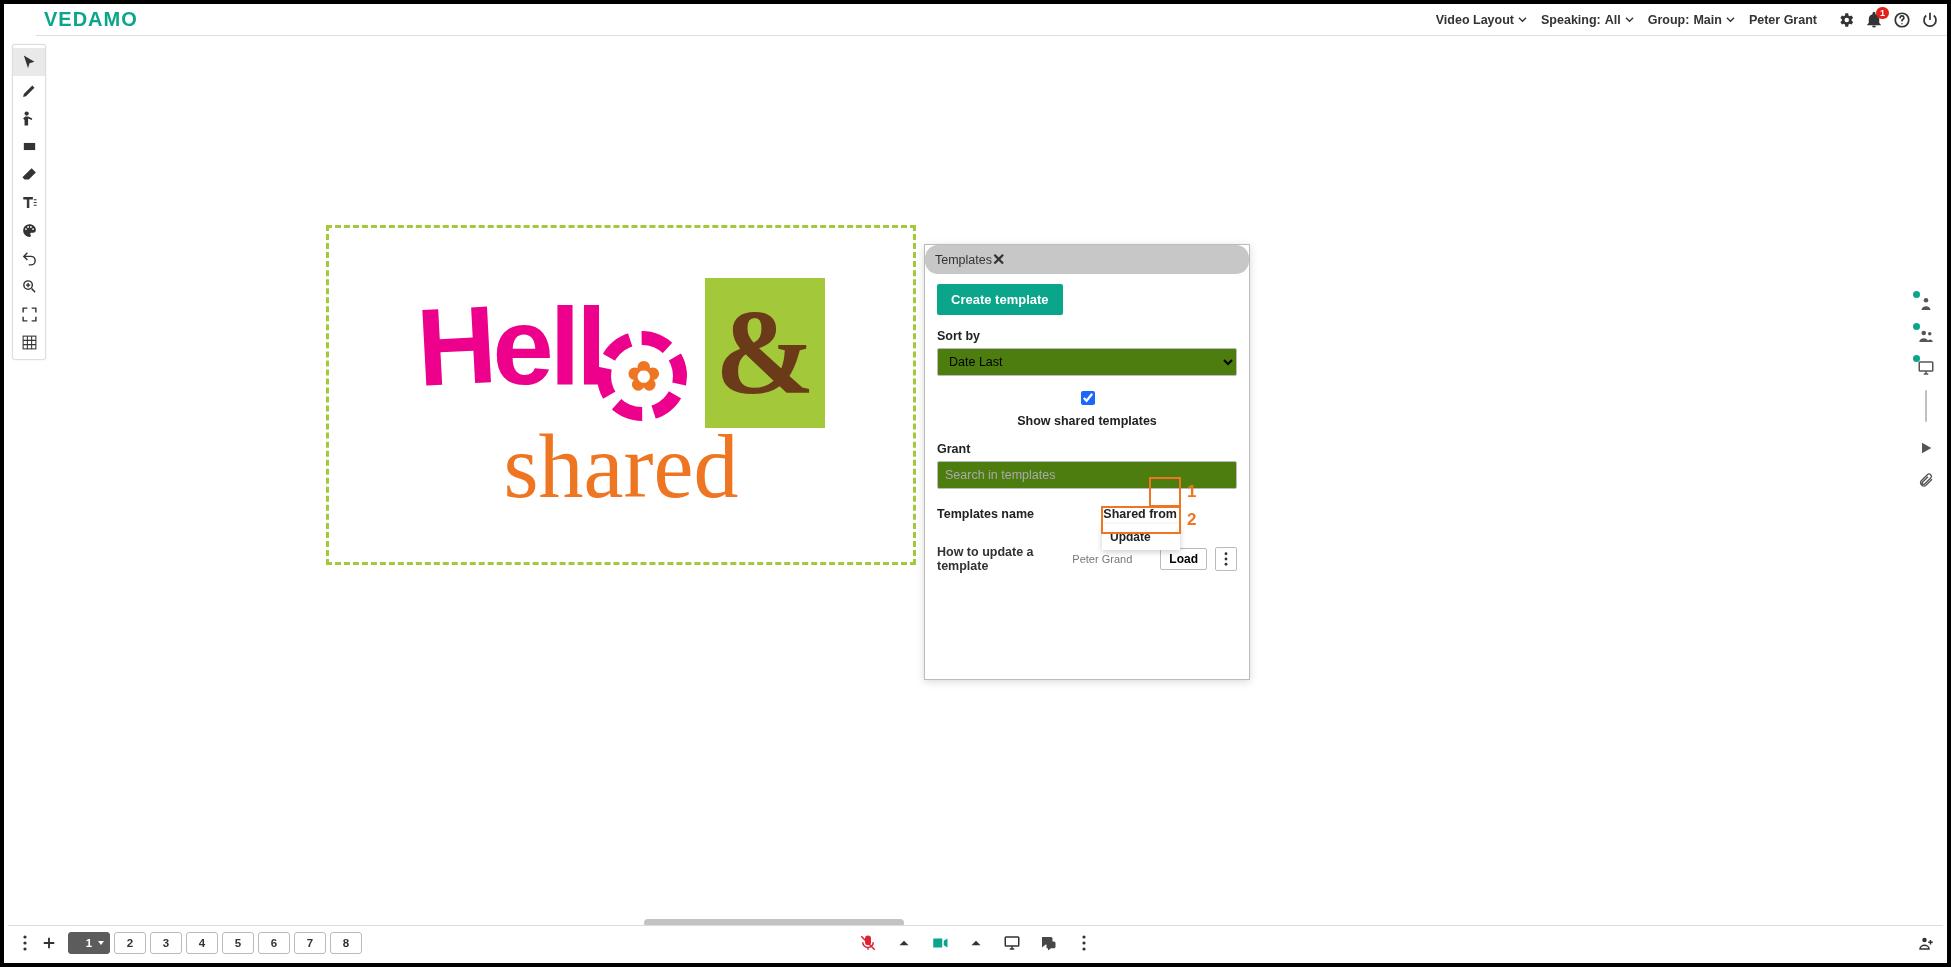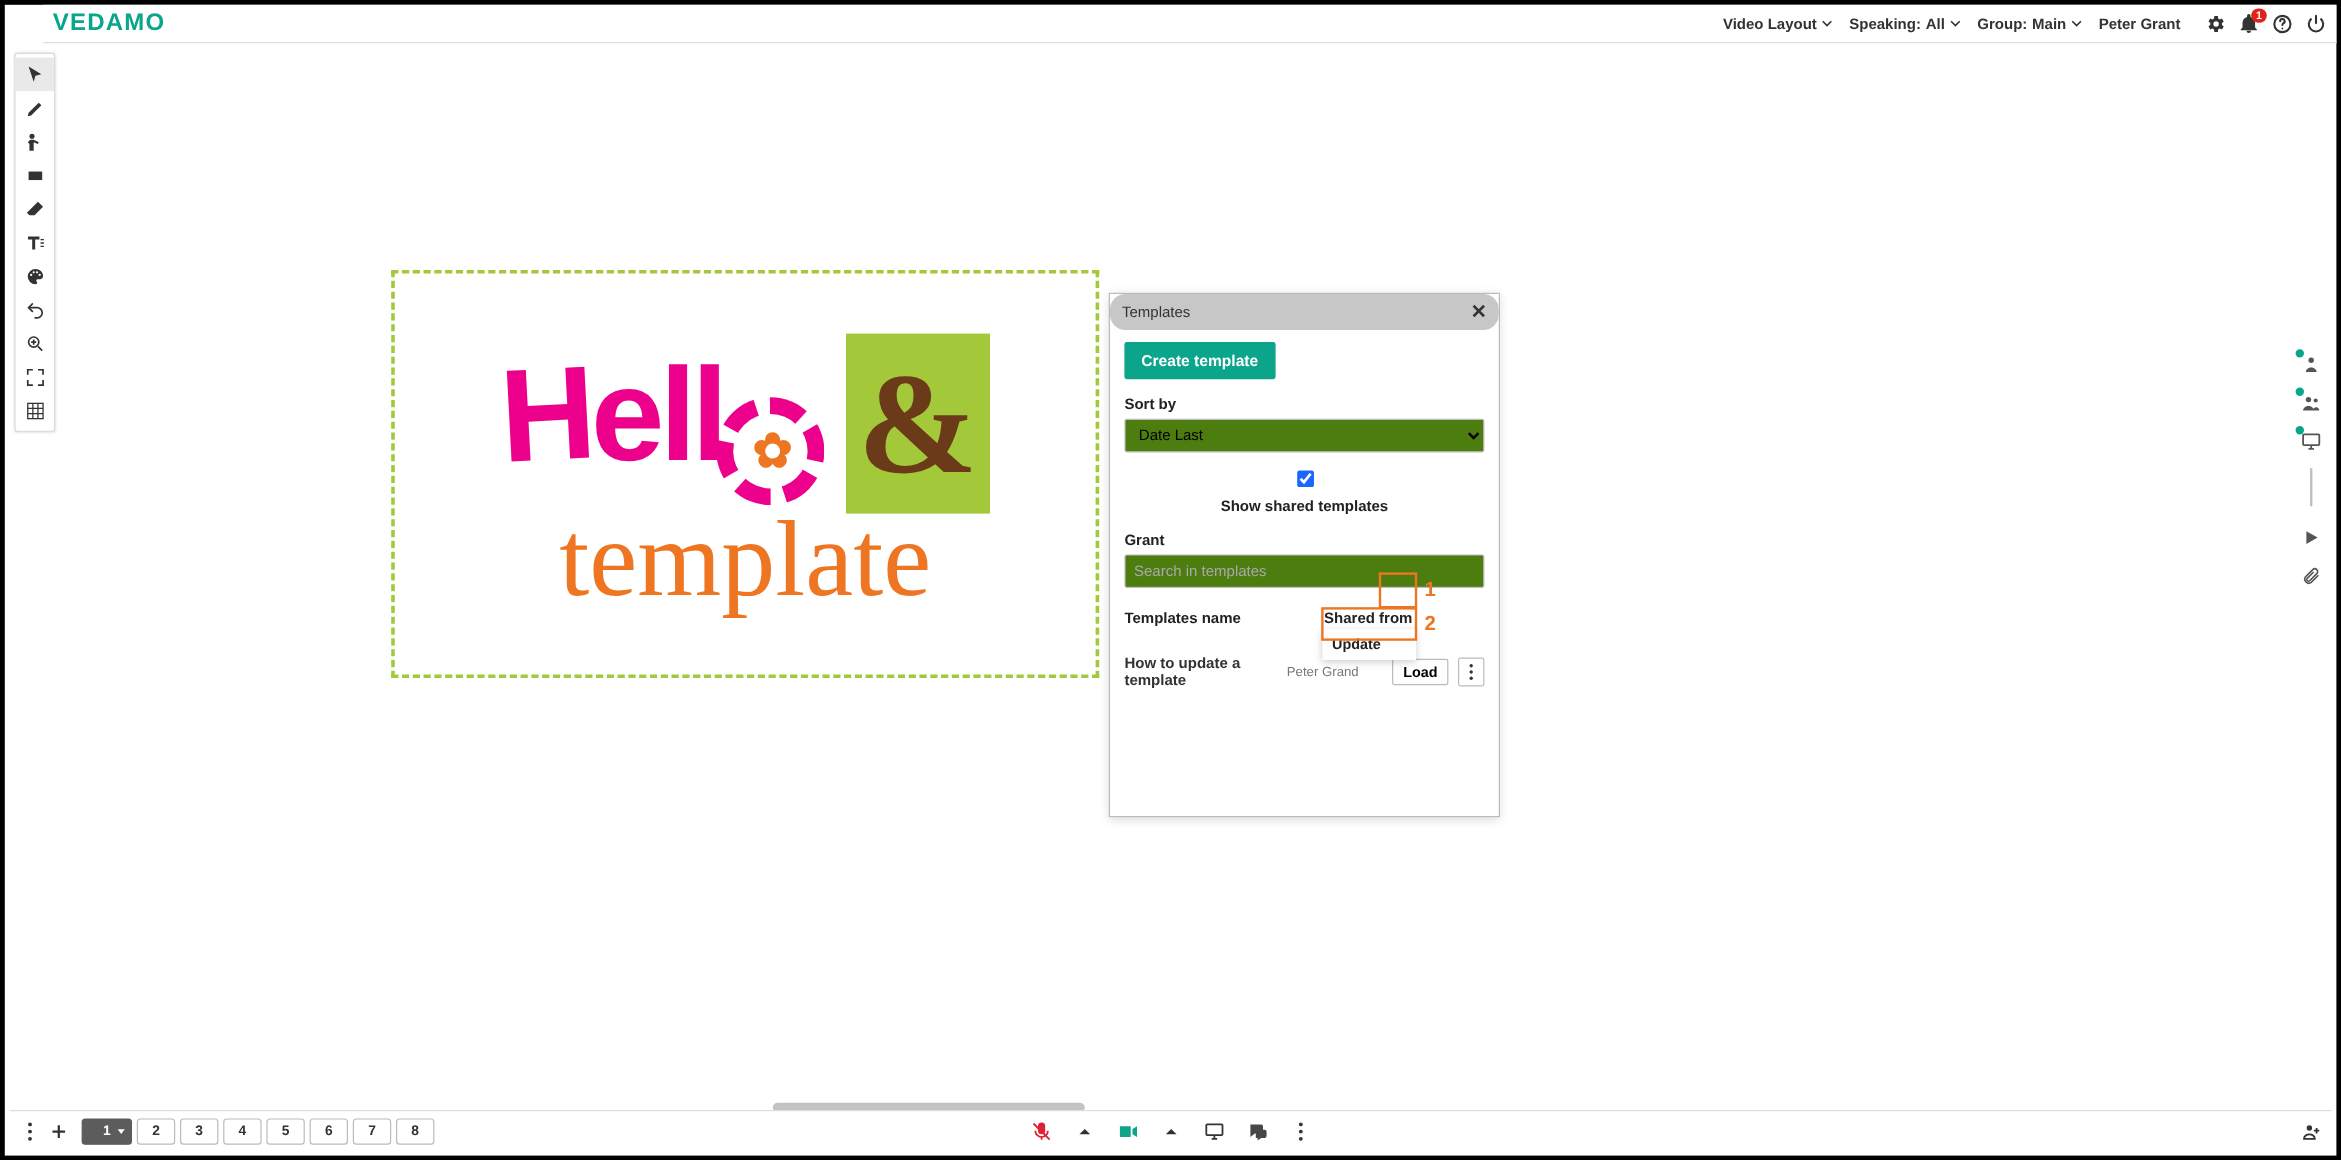--- a/index.html
+++ b/index.html
@@ -150,21 +150,21 @@
   .panel {
     position:absolute;
     top:240px; left:920px;
     width:326px;
     background:#fff;
     border:1px solid var(--border-dark);
     box-shadow:0 2px 8px rgba(0,0,0,0.15);
     font-size:12.5px;
   }
   .panel-header {
-    display:flex; align-items:center; justify-content:space-between;
+    display:flex; align-items:center; 
     background:var(--panel-header);
     padding:5px 10px;
     color:#333;
     border-radius:13px;
   }
   .panel-header .close { font-weight:700; font-size:16px; cursor:pointer; color:#333;}
   .panel-body { padding:10px 12px 16px; }
   .btn-teal {
     background:var(--teal); color:#fff; border:none;
     padding:8px 14px; font-weight:700; font-size:13px;
@@ -445,21 +445,21 @@
         <div class="hello-row">
           <span class="hello-word">
             <span style="display:inline-block;transform:rotate(-3deg);">H</span><span>e</span><span>l</span><span>l</span><span class="o2">
                 <span class="flower">✿</span>
               </span>
           </span>
           <span class="amp-box">
             <span class="amp">&amp;</span>
           </span>
         </div>
-        <div class="welcome">template</div>
+        <div class="welcome">shared</div>
       </div>
     </div>
   </div>
 
   <div class="panel">
     <div class="panel-header">
       <span>Templates</span>
       <span class="close">✕</span>
     </div>
     <div class="panel-body">

